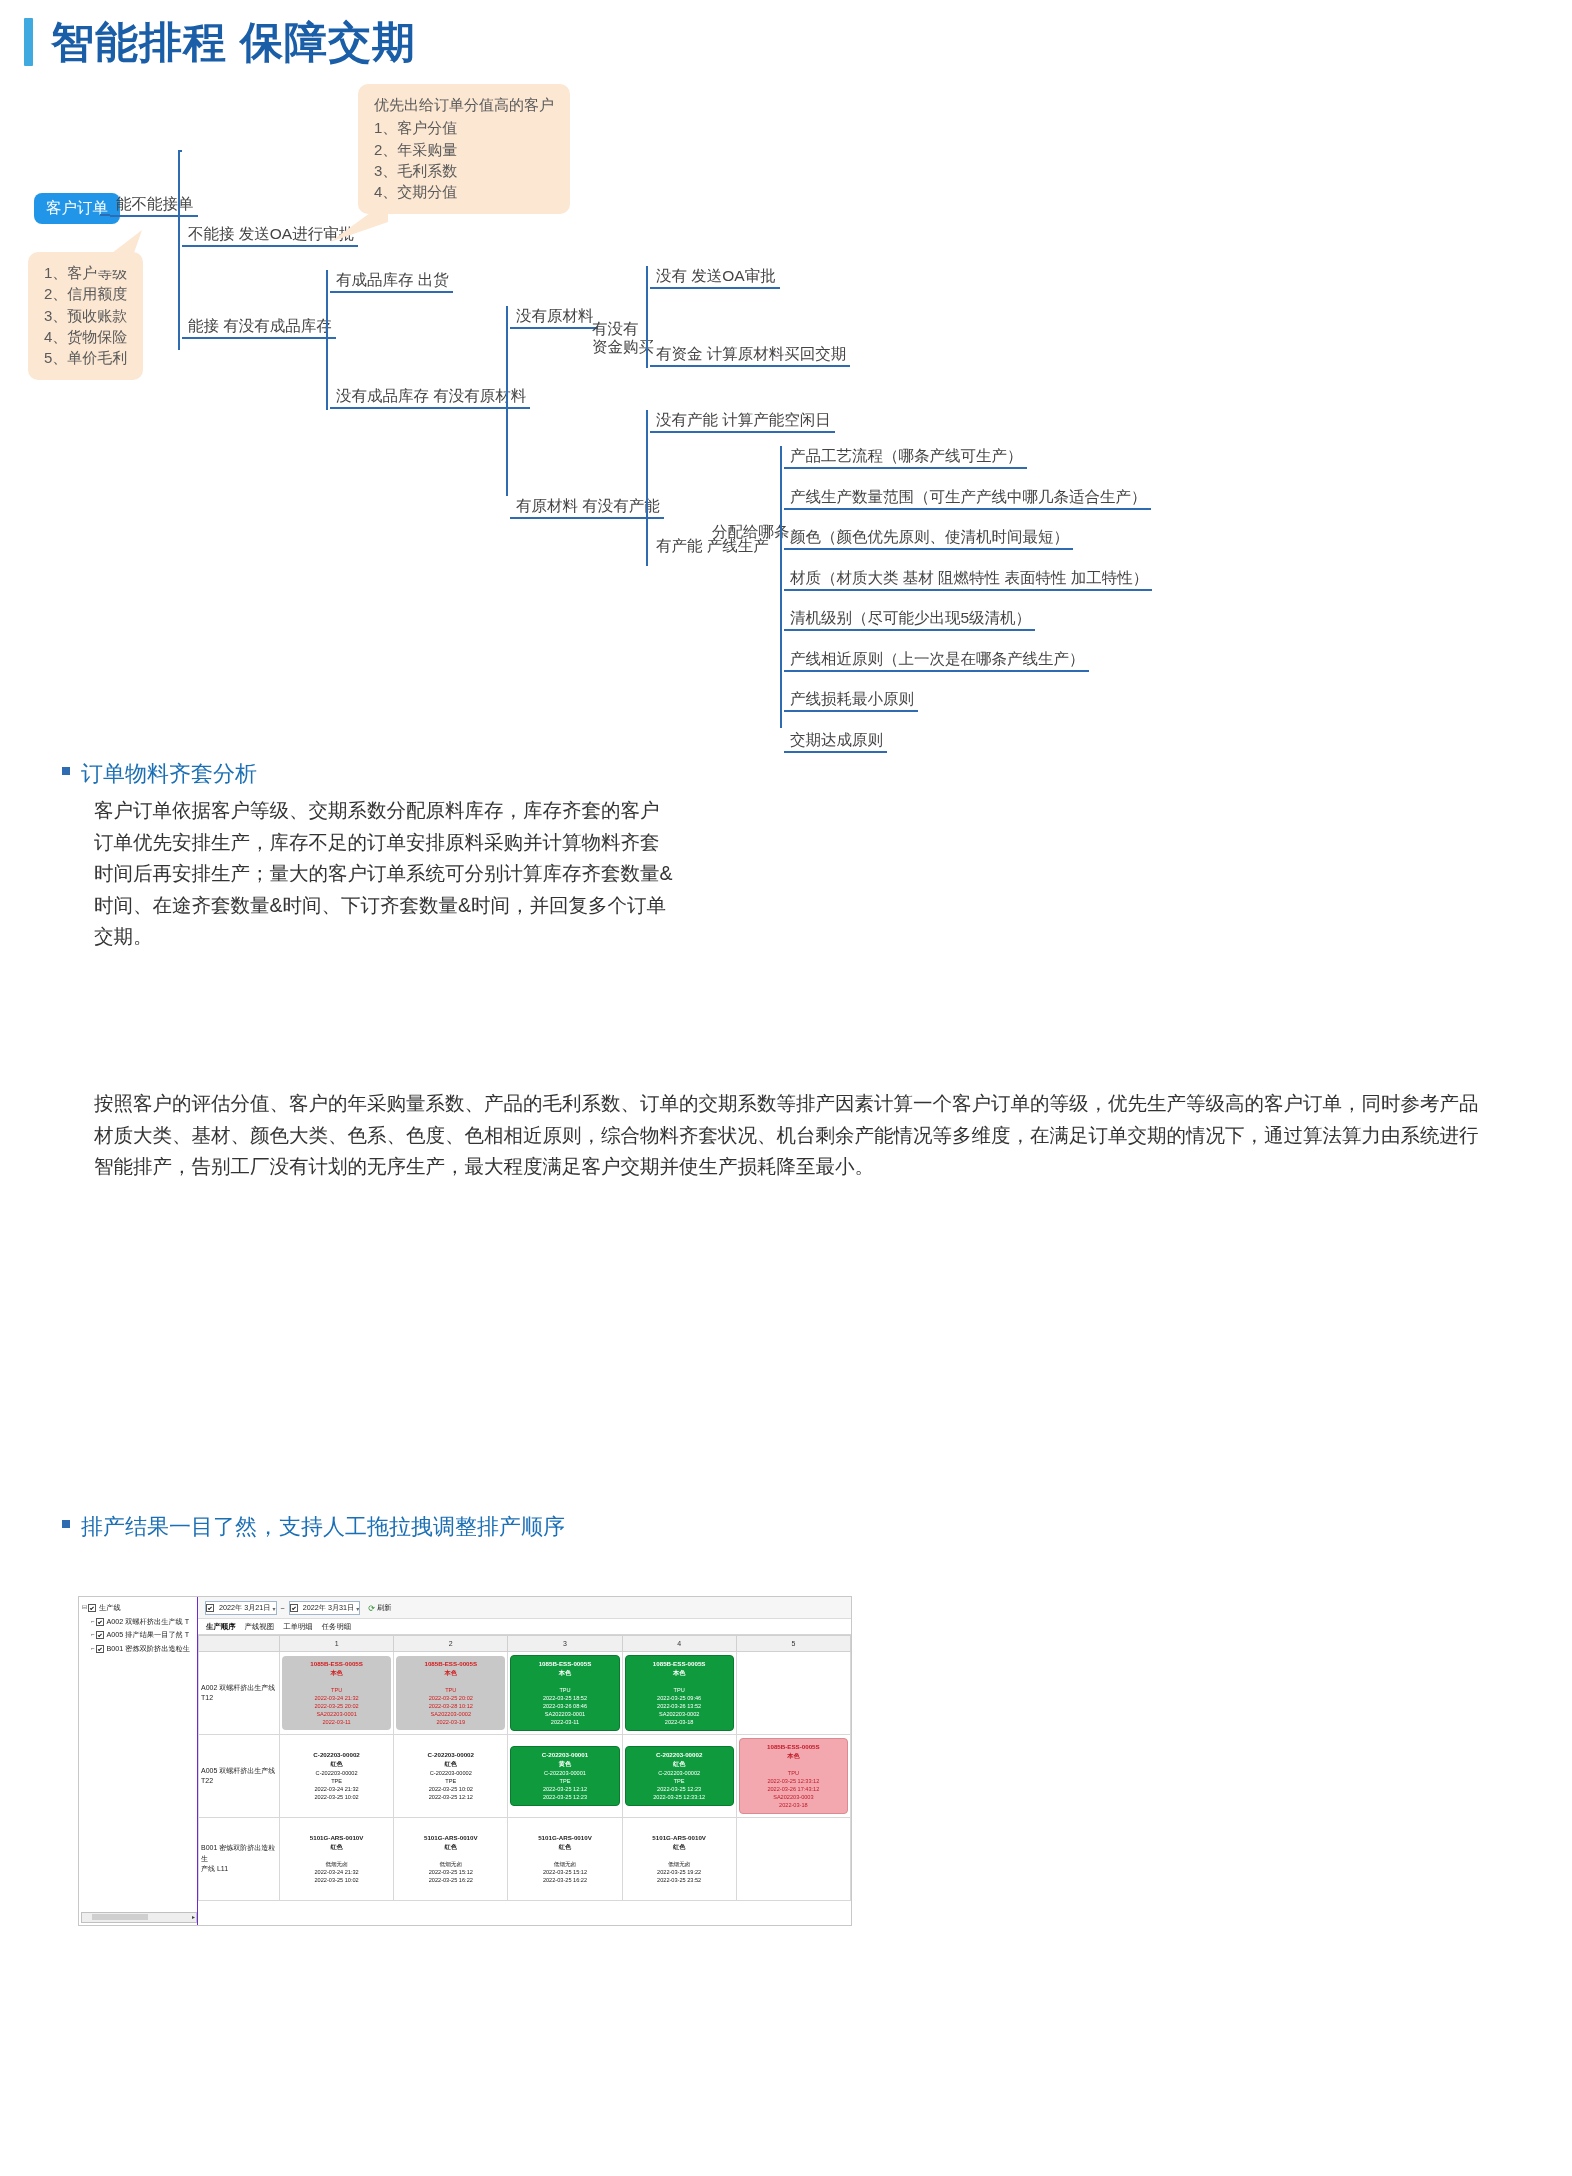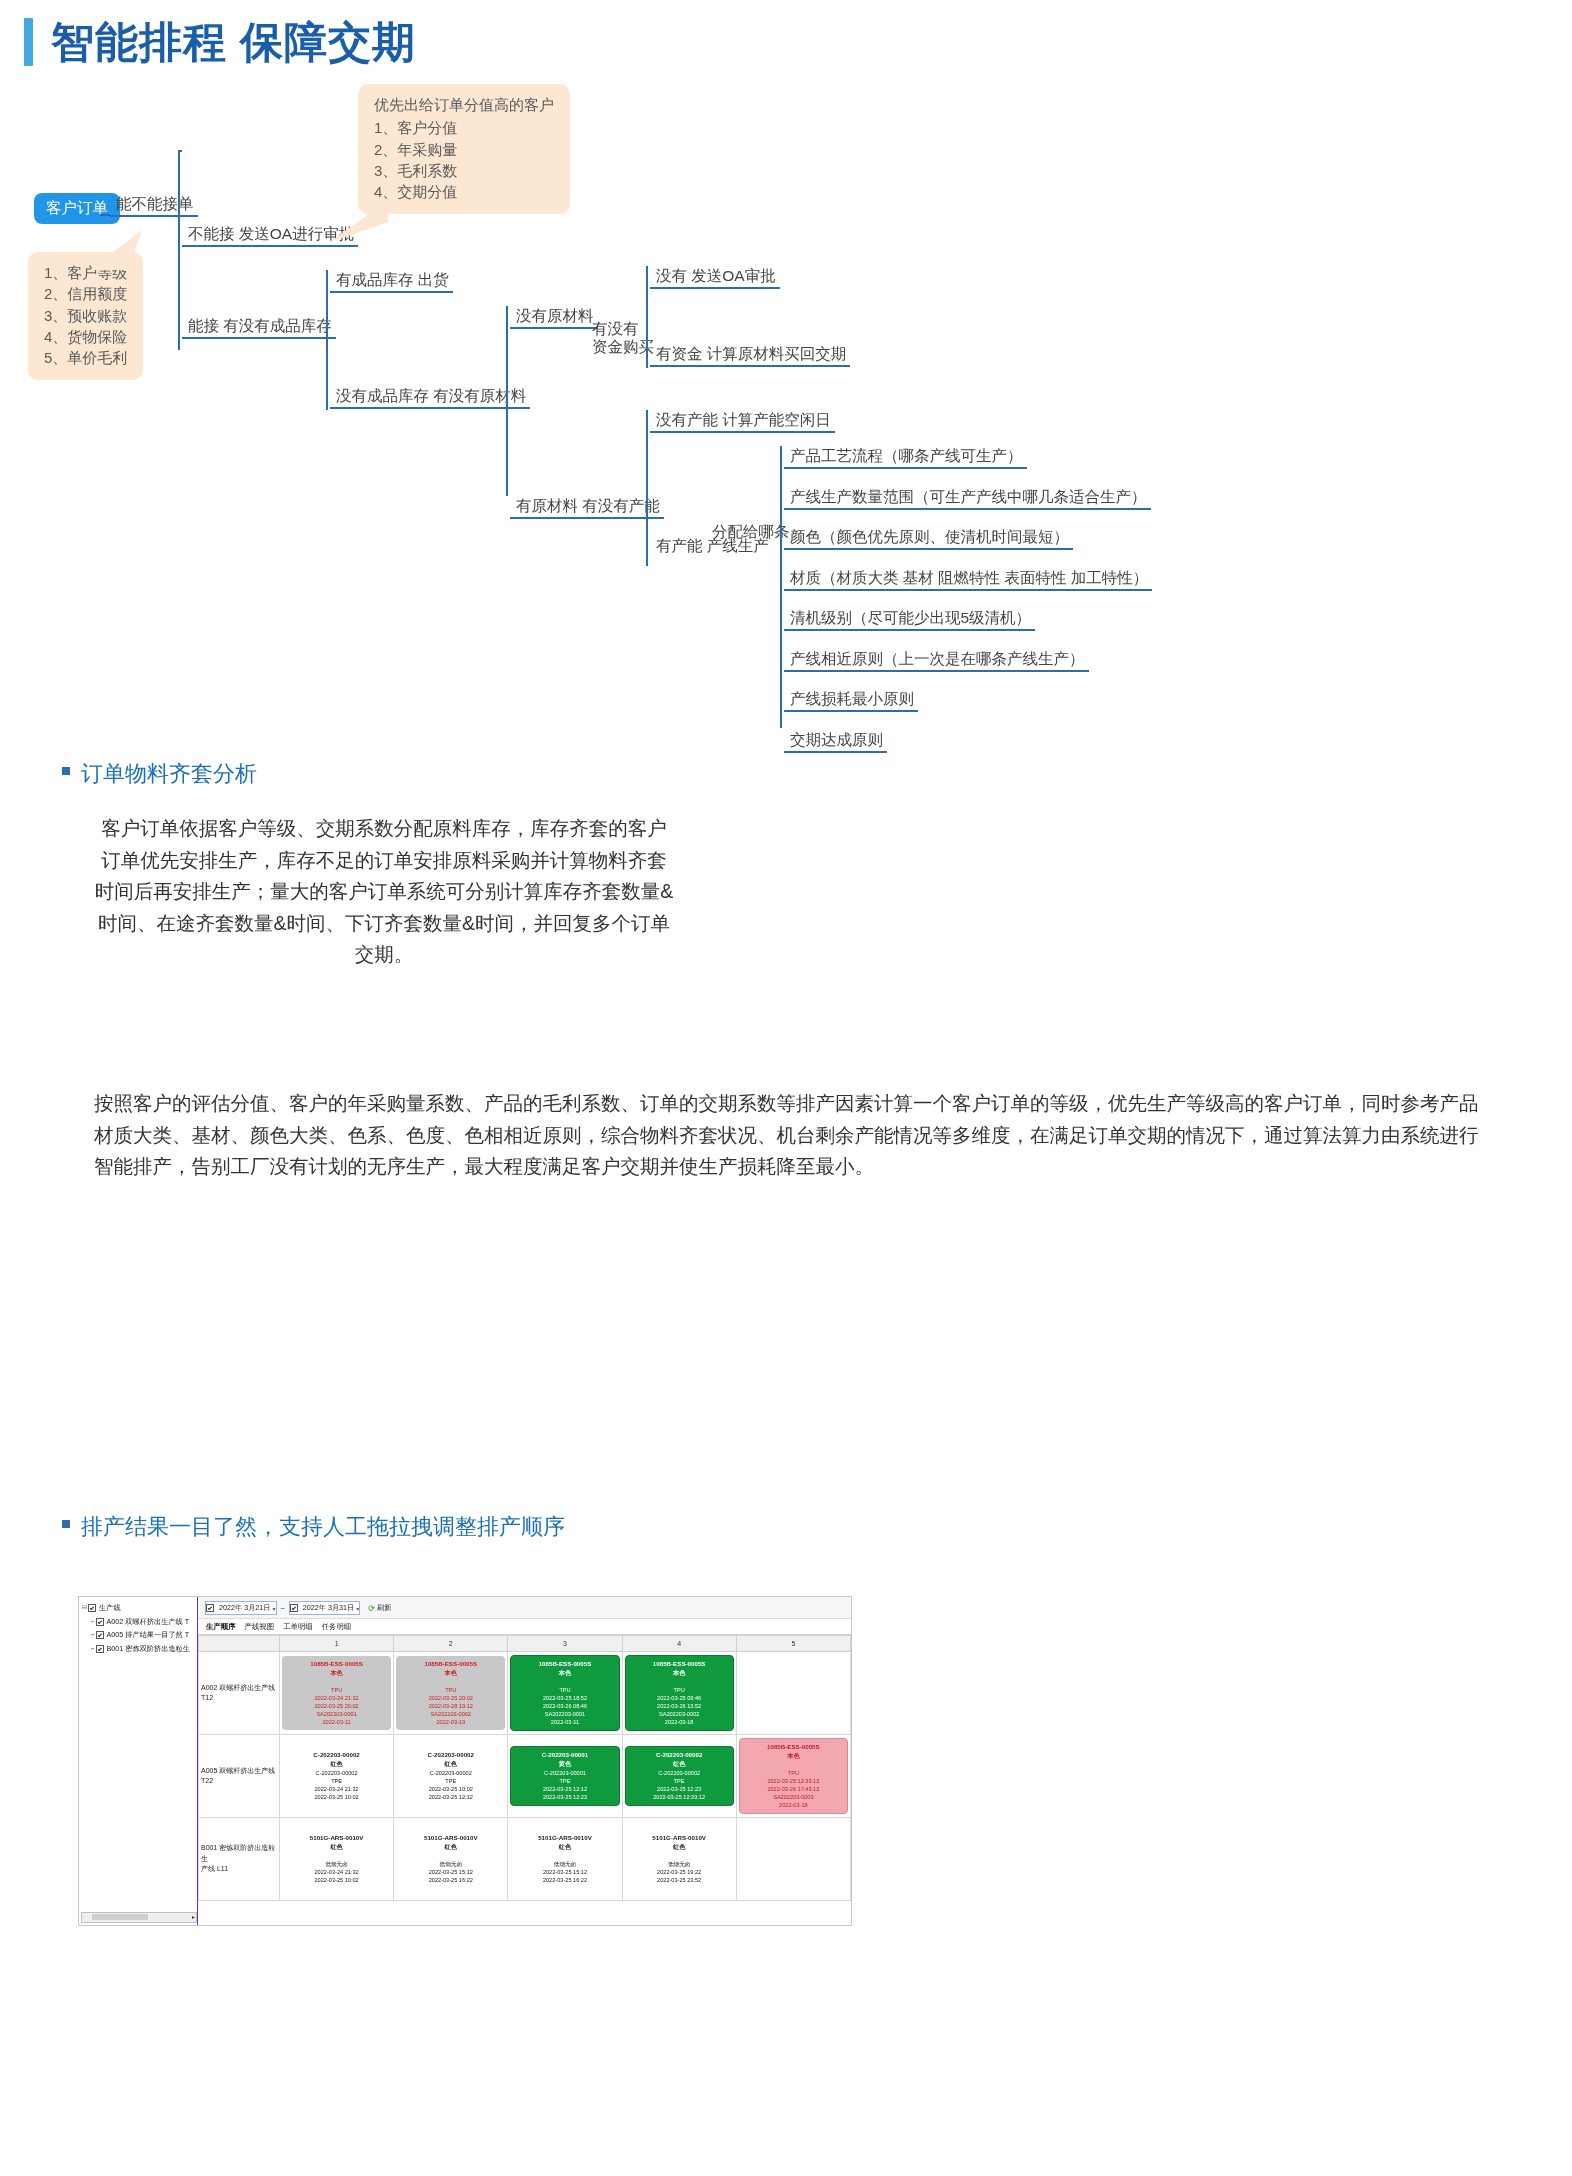--- a/index.html
+++ b/index.html
@@ -151,21 +151,21 @@
   <svg style="position:absolute;left:330px;top:120px;" width="60" height="42">
     <polygon points="0,42 58,0 58,22" fill="#fbe7d2"></polygon>
   </svg>
 </div>
 
 <div class="sec" style="left:62px;top:757px;width:600px;">
   <div class="sec-head">
     <div class="bullet"></div>
     <div class="sec-title">订单物料齐套分析</div>
   </div>
-  <div class="sec-body" style="margin-left:32px;margin-top:23px;width:580px;text-align:center;">客户订单依据客户等级、交期系数分配原料库存，库存齐套的客户订单优先安排生产，库存不足的订单安排原料采购并计算物料齐套时间后再安排生产；量大的客户订单系统可分别计算库存齐套数量&amp;时间、在途齐套数量&amp;时间、下订齐套数量&amp;时间，并回复多个订单交期。</div>
+  <div class="sec-body" style="margin-left:32px;margin-top:5px;width:580px;">客户订单依据客户等级、交期系数分配原料库存，库存齐套的客户订单优先安排生产，库存不足的订单安排原料采购并计算物料齐套时间后再安排生产；量大的客户订单系统可分别计算库存齐套数量&amp;时间、在途齐套数量&amp;时间、下订齐套数量&amp;时间，并回复多个订单交期。</div>
 </div>
 
 <div class="sec" style="left:62px;top:1068px;width:1450px;">
   <div class="sec-body" style="margin-left:32px;margin-top:20px;width:1400px;">按照客户的评估分值、客户的年采购量系数、产品的毛利系数、订单的交期系数等排产因素计算一个客户订单的等级，优先生产等级高的客户订单，同时参考产品材质大类、基材、颜色大类、色系、色度、色相相近原则，综合物料齐套状况、机台剩余产能情况等多维度，在满足订单交期的情况下，通过算法算力由系统进行智能排产，告别工厂没有计划的无序生产，最大程度满足客户交期并使生产损耗降至最小。</div>
 </div>
 
 <div class="sec" style="left:62px;top:1510px;width:900px;">
   <div class="sec-head">
     <div class="bullet"></div>
     <div class="sec-title">排产结果一目了然，支持人工拖拉拽调整排产顺序</div>

